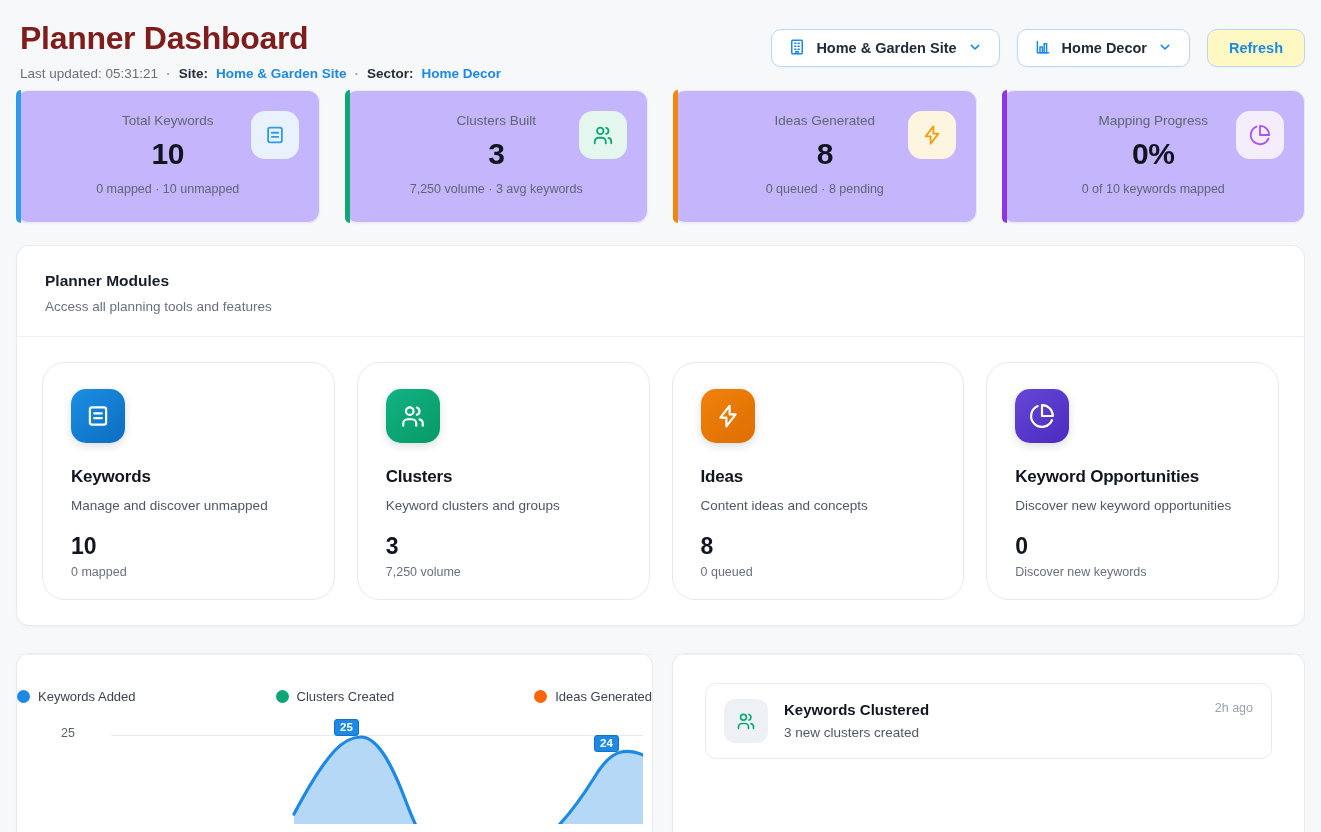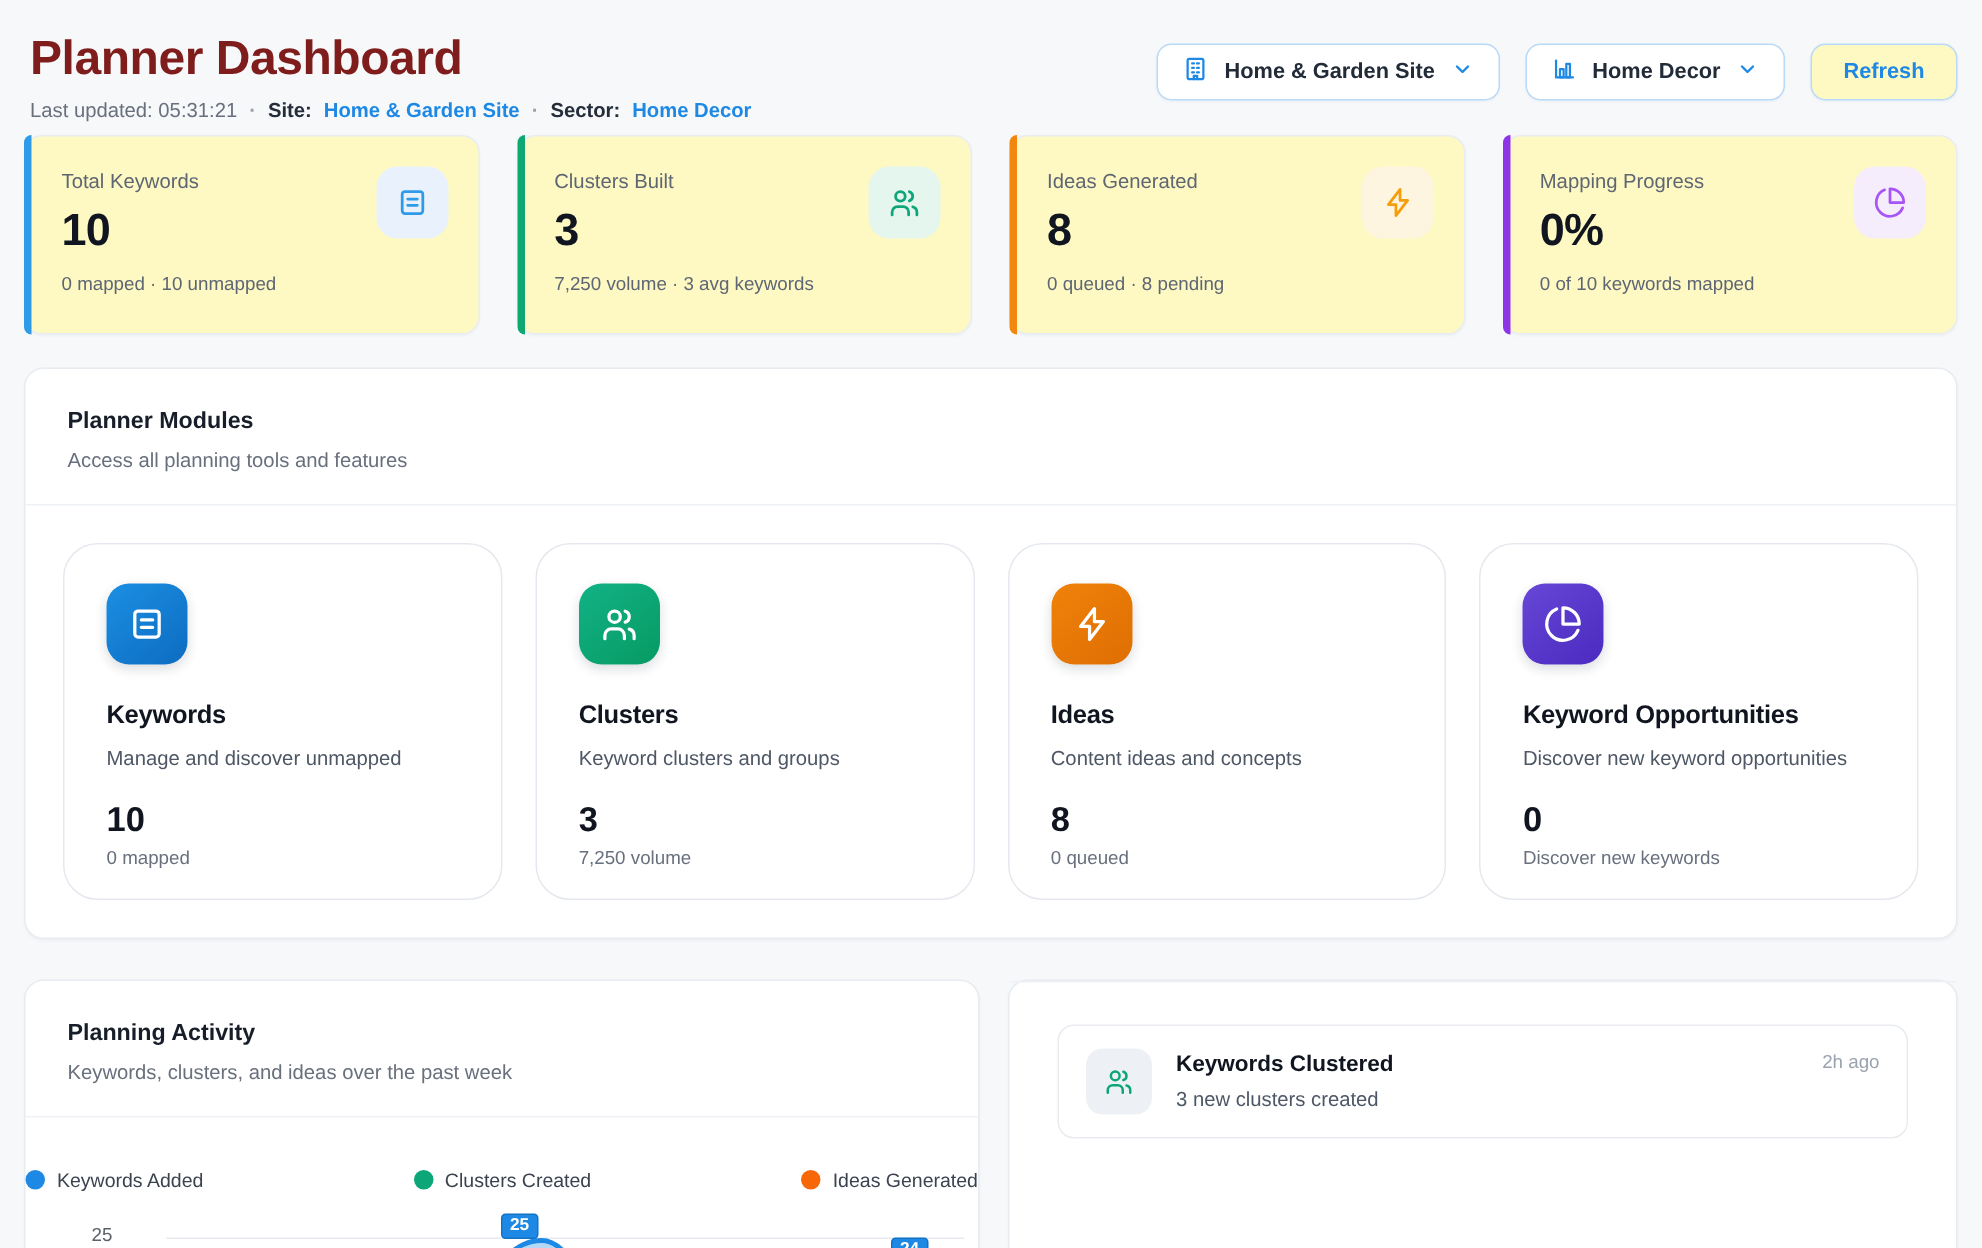--- a/index.html
+++ b/index.html
@@ -24,22 +24,22 @@
     background:#ffffff; border:1.5px solid #b9d9f8; border-radius:10px;
     padding:8px 16px; font-family:inherit; font-size:14.5px; font-weight:700; color:#222b38;
     cursor:pointer; height:38px; box-shadow:0 1px 2px rgba(20,60,120,.04);
   }
   .tb-btn svg { color:#1e88e5; }
   .tb-btn.refresh { color:#1e88e5; background:#fef9c3; padding:8px 21px; }
 
   
   .stats-row { display:grid; grid-template-columns:repeat(4,1fr); gap:25px; margin-top:9px; }
   .stat-card {
-    position:relative; background:#fef9c3; border:1px solid #e9edf2; border-radius:12px;
-    padding:22px 24px; height:133px; box-shadow:0 1px 2px rgba(16,24,40,.04);
+    position:relative; background:#c4b5fd; border:1px solid #e9edf2; border-radius:12px;
+    padding:22px 24px; height:133px; box-shadow:0 1px 2px rgba(16,24,40,.04);text-align:center;
   }
   .stat-card::before { content:""; position:absolute; left:-1px; top:-1px; bottom:-1px; width:5px;
     border-radius:12px 0 0 12px; background:var(--accent); }
   .stat-label { font-size:13.5px; color:#5e6673; }
   .stat-value { font-size:30px; font-weight:800; color:#10151f; margin-top:9px; letter-spacing:-0.5px; }
   .stat-sub { font-size:12.5px; color:#5e6673; margin-top:11px; }
   .stat-icon { position:absolute; top:20px; right:20px; width:48px; height:48px; border-radius:14px;
     display:flex; align-items:center; justify-content:center; background:var(--tile); color:var(--icon); }
 
   .acc-blue   { --accent:#2e9be8; --tile:#e9f2fc; --icon:#2e9be8; }
@@ -261,24 +261,20 @@
         <div class="module-desc">Discover new keyword opportunities</div>
         <div class="module-value">0</div>
         <div class="module-sub">Discover new keywords</div>
       </div>
     </div>
   </div>
 
   <div class="bottom-row">
 
     <div class="panel">
-      <div class="panel-head">
-        <div class="panel-title">Planning Activity</div>
-        <div class="panel-sub">Keywords, clusters, and ideas over the past week</div>
-      </div>
       <div class="panel-divider"></div>
 
       <div class="chart-legend">
         <div class="legend-item" style="--c:#1e88e5">
           <span class="legend-dot"></span>
           <span>Keywords Added</span>
         </div>
         <div class="legend-item" style="--c:#0ca678">
           <span class="legend-dot"></span>
           <span>Clusters Created</span>

